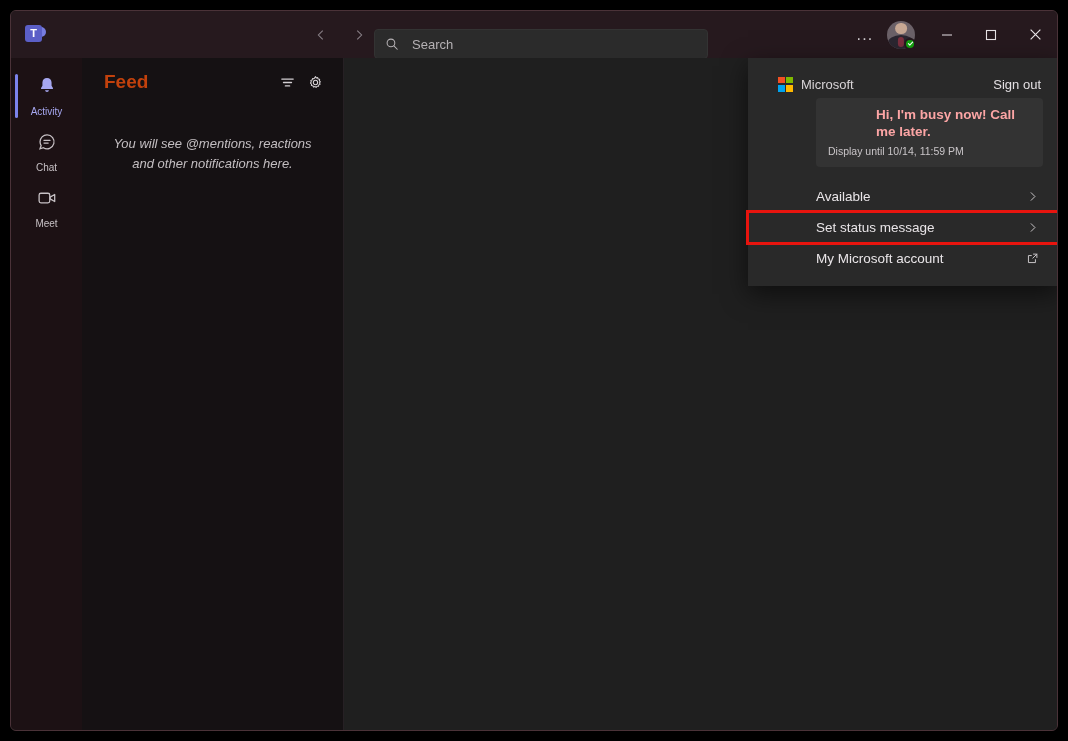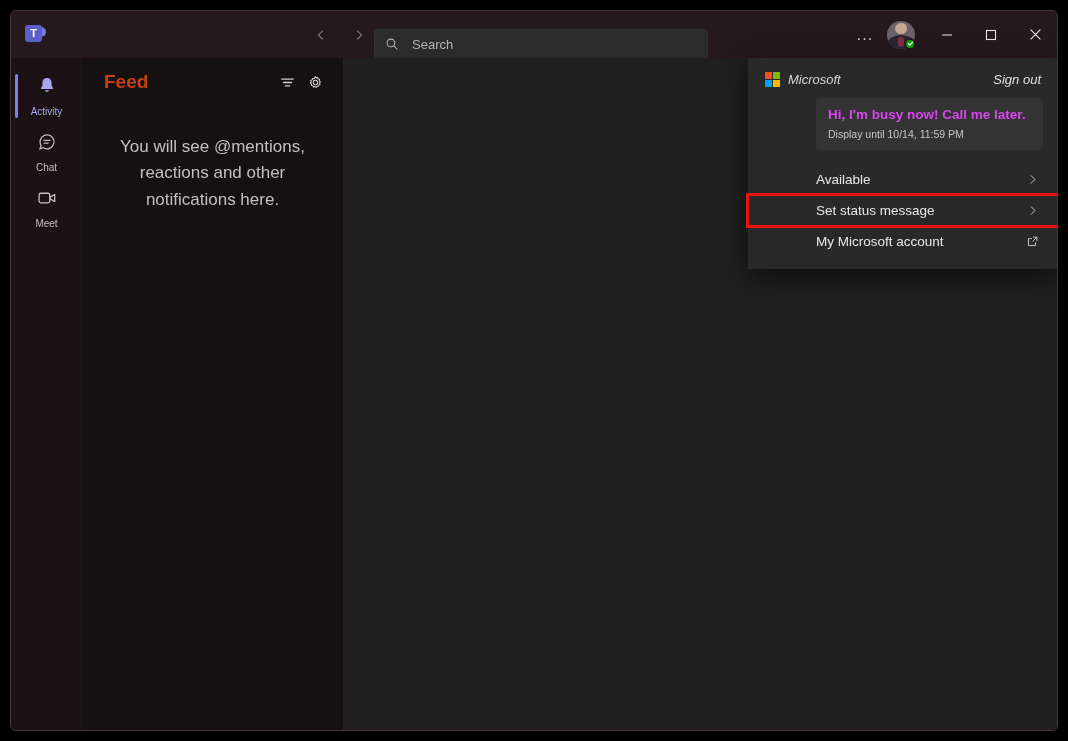--- a/index.html
+++ b/index.html
@@ -237,22 +237,23 @@
     display: flex; align-items: center; justify-content: center;
     color: #d4d0d3;
     cursor: pointer;
     border-radius: 4px;
   }
   .feed-empty {
     margin-top: 28px;
     padding: 0 28px;
     text-align: center;
     color: #c3bec1;
-    font-size: 17px;
+    font-size: 13px;
     line-height: 1.55;
+    font-style: italic;
   }
 
   
   .main-content {
     position: absolute;
     left: 333px; top: 47px;
     right: 0; bottom: 0;
     background: #1f1f1f;
   }
 
@@ -262,24 +263,23 @@
     left: 737px;
     top: 47px;
     width: 311px;
     background: #292929;
     box-shadow: 0 8px 24px rgba(0,0,0,.55);
     padding: 14px 0 12px 0;
     z-index: 50;
   }
   .flyout-top {
     display: flex;
-    align-items: flex-start;
-    padding: 0 18px 0 17px;
+    align-items: center;
+    padding: 0 18px 0 30px;
     height: 24px;
-    font-style: italic;
   }
   .ms-logo {
     width: 15px; height: 15px;
     display: grid;
     grid-template-columns: 1fr 1fr;
     grid-template-rows: 1fr 1fr;
     gap: 1.5px;
     flex: 0 0 auto;
   }
   .ms-logo i { display: block; }
@@ -312,22 +312,23 @@
 
   .status-card {
     margin: 2px 16px 14px 68px;
     background: #333333;
     border-radius: 4px;
     padding: 9px 12px 10px 12px;
   }
   .status-text {
     font-size: 13.5px;
     font-weight: bold;
-    color: #d946ef;
+    color: #fca5a5;
     line-height: 1.25;
+    margin-left: 48px;
   }
   .status-sub {
     margin-top: 4px;
     font-size: 10.5px;
     color: #c9c5c8;
   }
 
   .menu-list { padding: 0 0; }
   .menu-item {
     height: 31px;

